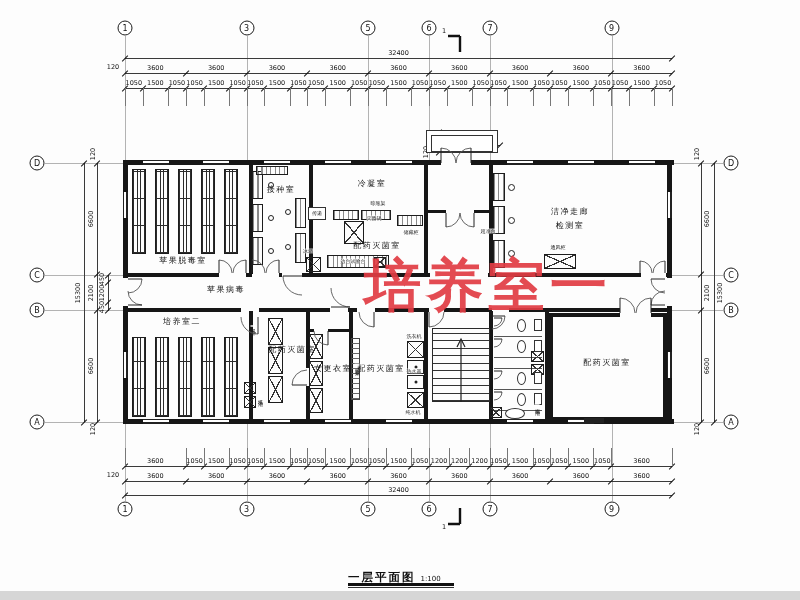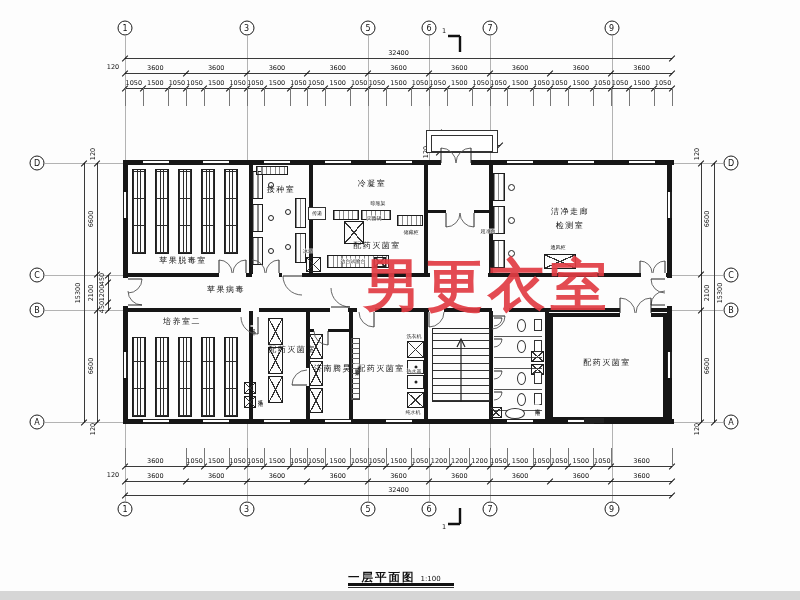--- a/index.html
+++ b/index.html
@@ -523,21 +523,21 @@
       <span class="abs roomlbl" style="left: 281px; top: 190px; transform: translate(-50%, -50%);">接种室</span>
       <span class="abs roomlbl" style="left: 372px; top: 184px; transform: translate(-50%, -50%);">冷凝室</span>
       <span class="abs roomlbl" style="left: 377px; top: 246px; transform: translate(-50%, -50%);">配药灭菌室</span>
       <span class="abs roomlbl" style="left: 570px; top: 219px; transform: translate(-50%, -50%);">
         <div>洁净走廊</div>
         <div>检测室</div>
       </span>
       <span class="abs roomlbl" style="left: 226px; top: 290px; transform: translate(-50%, -50%);">苹果病毒</span>
       <span class="abs roomlbl" style="left: 182px; top: 322px; transform: translate(-50%, -50%);">培养室二</span>
       <span class="abs roomlbl" style="left: 292px; top: 350px; transform: translate(-50%, -50%);">配药灭菌室</span>
-      <span class="abs roomlbl" style="left: 333px; top: 369px; transform: translate(-50%, -50%);">济南腾昊</span>
+      <span class="abs roomlbl" style="left: 333px; top: 369px; transform: translate(-50%, -50%);">女更衣室</span>
       <span class="abs roomlbl" style="left: 381px; top: 369px; transform: translate(-50%, -50%);">配药灭菌室</span>
       <span class="abs roomlbl" style="left: 607px; top: 363px; transform: translate(-50%, -50%);">配药灭菌室</span>
       <span class="abs eqlbl" style="left: 378px; top: 203px; transform: translate(-50%, -50%);">晾瓶架</span>
       <span class="abs eqlbl" style="left: 374px; top: 218px; transform: translate(-50%, -50%);">灭菌锅</span>
       <span class="abs eqlbl" style="left: 411px; top: 232px; transform: translate(-50%, -50%);">储藏柜</span>
       <span class="abs eqlbl" style="left: 317px; top: 213px; transform: translate(-50%, -50%);">传递</span>
       <span class="abs eqlbl" style="left: 308px; top: 251px; transform: translate(-50%, -50%);">冰箱</span>
       <span class="abs eqlbl" style="left: 353px; top: 261px; transform: translate(-50%, -50%);">边台试验台</span>
       <span class="abs eqlbl" style="left: 488px; top: 231px; transform: translate(-50%, -50%);">超净台</span>
       <span class="abs eqlbl" style="left: 558px; top: 247px; transform: translate(-50%, -50%);">通风柜</span>
@@ -606,20 +606,20 @@
       <path d="M494,339 L502,339" fill="none" stroke="#222" stroke-width="1"></path>
       <path d="M502,371 A8,8 0 0 1 494,379" fill="none" stroke="#555" stroke-width="0.9"></path>
       <path d="M494,371 L502,371" fill="none" stroke="#222" stroke-width="1"></path>
       <path d="M502,392 A8,8 0 0 1 494,400" fill="none" stroke="#555" stroke-width="0.9"></path>
       <path d="M494,392 L502,392" fill="none" stroke="#222" stroke-width="1"></path>
       <path d="M461,402 L461,340" fill="none" stroke="#222" stroke-width="1.2"></path>
       <path d="M457,347 L461,339 L465,347" fill="none" stroke="#222" stroke-width="1.2"></path>
       <path d="M448,36 L460,36 M460,36 L460,52" fill="none" stroke="#111" stroke-width="2.4"></path>
       <path d="M448,524 L460,524 M460,508 L460,524" fill="none" stroke="#111" stroke-width="2.4"></path>
     </svg>
-  <div id="watermark" style="color: rgb(225, 60, 68);">男更衣室</div>
+  <div id="watermark" style="color: rgb(225, 60, 68);">培养室一</div>
   <div id="titleblock">
     <span class="t">一层平面图</span><span class="s">1:100</span>
     <div class="bar1"></div>
     <div class="bar2"></div>
   </div>
   <div id="footer-strip"></div>
 </div>
 
 </body></html>

